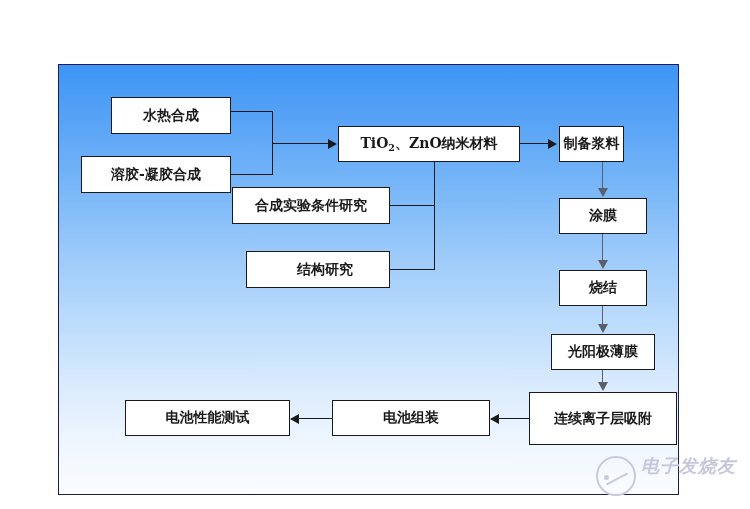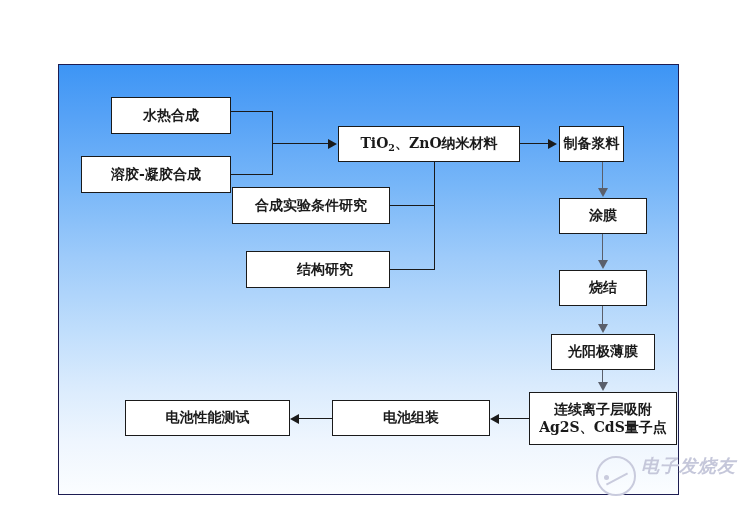--- a/index.html
+++ b/index.html
@@ -239,21 +239,20 @@
 
     <div class="flow-box" style="left:492px; top:269px; width:104px; height:36px;">
       <span class="ln">光阳极薄膜</span>
     </div>
 
     <div class="conn-v grey" style="left:543px; top:305px; height:14px;"></div>
     <div class="arrow-d" style="left:539px; top:317px;"></div>
 
     <div class="flow-box two-line" style="left:470px; top:327px; width:148px; height:53px;">
       <span class="ln">连续离子层吸附</span>
-      <span class="ln">Ag2S、CdS量子点</span>
     </div>
 
     <div class="conn-h" style="left:440px; top:353px; width:30px;"></div>
     <div class="arrow-l" style="left:431px; top:349px;"></div>
 
     <div class="flow-box" style="left:273px; top:335px; width:158px; height:36px;">
       <span class="ln">电池组装</span>
     </div>
 
     <div class="conn-h" style="left:240px; top:353px; width:33px;"></div>

